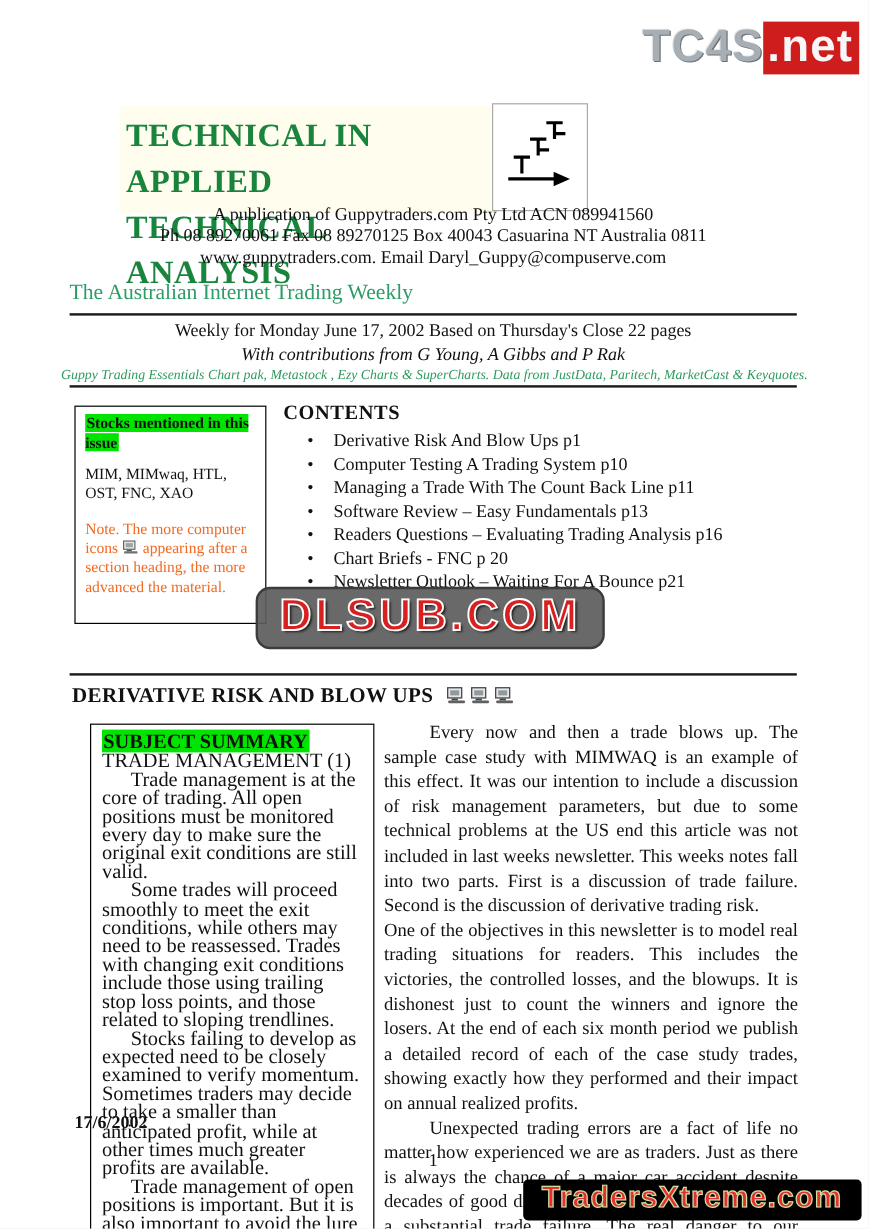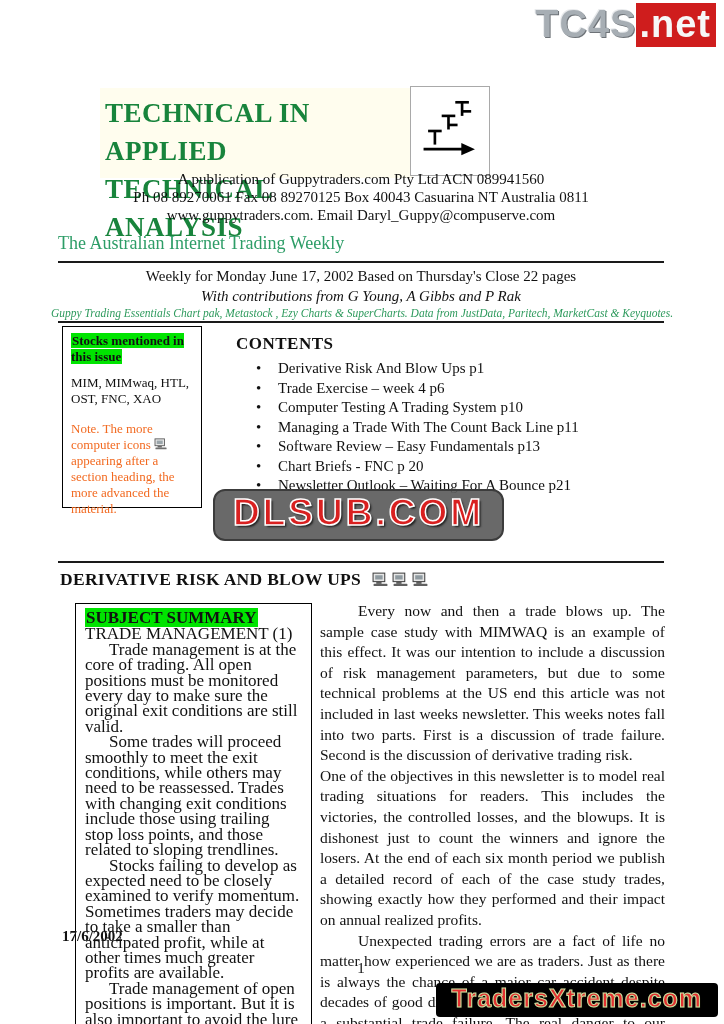--- a/index.html
+++ b/index.html
@@ -5,21 +5,21 @@
   * { margin: 0; padding: 0; box-sizing: border-box; }
   html, body { background: #e9e9e9; }
   body { font-family: "Liberation Serif", serif; }
   .page {
     position: relative; width: 724px; height: 1024px;
     background: #ffffff; margin: 0 auto; overflow: hidden; color: #111;
   }
 
   
   .wm-top {
-    position: absolute; top: 2px; right: 8px;
+    position: absolute; top: 17px; right: 8px;
     font-family: "Liberation Sans", sans-serif; font-weight: bold;
     font-size: 38px; letter-spacing: 1px; line-height: 44px;
   }
   .wm-top .wm-main { color: #a7aeb4; text-shadow: 1px 1px 0 #6d7277, -1px -1px 0 #e8eaec; }
   .wm-top .wm-suffix { background: #cf1d1d; color: #f7f7f7; padding: 0 5px 2px 3px; }
 
   .wm-mid {
     position: absolute; left: 213px; top: 489px; z-index: 30;
     background: rgba(92,92,92,0.92); border: 2px solid #3c3c3c;
     border-radius: 12px; padding: 1px 18px 5px;
@@ -62,21 +62,21 @@
   .rule { position: absolute; left: 58px; width: 606px; border-top: 2px solid #1a1a1a; height: 0; }
   .rule-1 { top: 261px; } .rule-2 { top: 321px; } .rule-3 { top: 561px; }
 
   
   .weekly { position: absolute; left: 58px; top: 268px; width: 606px; text-align: center; font-size: 15px; }
   .contributors { position: absolute; left: 58px; top: 288px; width: 606px; text-align: center; font-size: 15px; font-style: italic; }
   .datasources { position: absolute; left: 40px; top: 307px; width: 644px; text-align: center; font-size: 11.5px; font-style: italic; color: #2e9a5d; }
 
   
   .stocks-box {
-    position: absolute; left: 62px; top: 326px; width: 140px; height: 182px;
+    position: absolute; left: 62px; top: 338px; width: 160px; height: 182px;
     border: 1px solid #000; padding: 6px 8px; font-size: 13px; line-height: 16px;
   }
   .hl-green { background: #00e400; font-weight: bold; padding: 0 1px; }
   .stocks-list { margin-top: 10px; }
   .stocks-note { margin-top: 14px; color: #f26a21; }
 
   
   .contents { position: absolute; left: 232px; top: 334px; width: 434px; }
   .contents-heading { font-weight: bold; font-size: 17px; letter-spacing: 0.5px; margin-left: 4px; }
   .contents-list { list-style: none; margin-top: 5px; }
@@ -167,24 +167,24 @@
         <rect x="1.5" y="11" width="13" height="2.2" rx="0.6" fill="#707070"></rect>
       </svg>
       <span>appearing after a section heading, the more advanced the material.</span>
     </div>
   </div>
 
   <div class="contents">
     <div class="contents-heading">CONTENTS</div>
     <ul class="contents-list">
       <li>Derivative Risk And Blow Ups p1</li>
-      <li>Trade Exercise – week 4 p6</li>
       <li>Computer Testing A Trading System p10</li>
       <li>Managing a Trade With The Count Back Line p11</li>
       <li>Software Review – Easy Fundamentals p13</li>
+      <li>Readers Questions – Evaluating Trading Analysis p16</li>
       <li>Chart Briefs - FNC p 20</li>
       <li>Newsletter Outlook – Waiting For A Bounce p21</li>
     </ul>
   </div>
 
   <div class="wm-mid">DLSUB.COM</div>
 
   <div class="rule rule-3"></div>
 
   <div class="article-heading">

